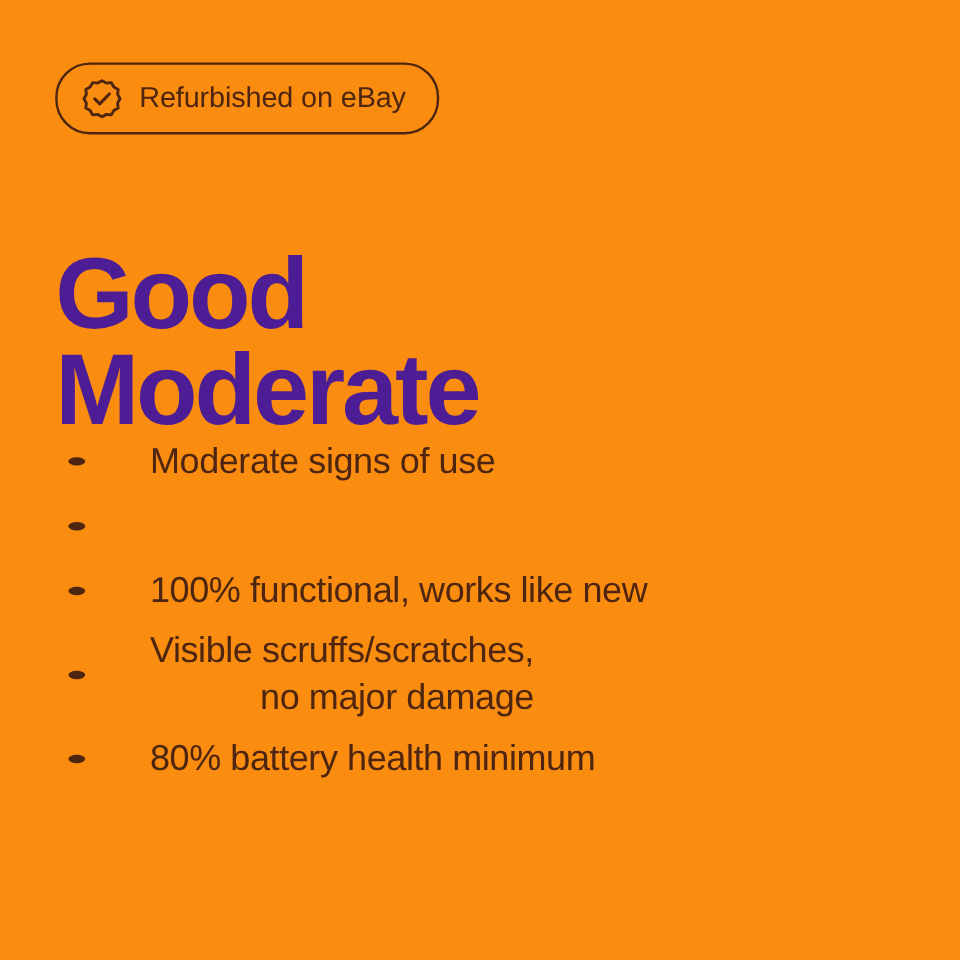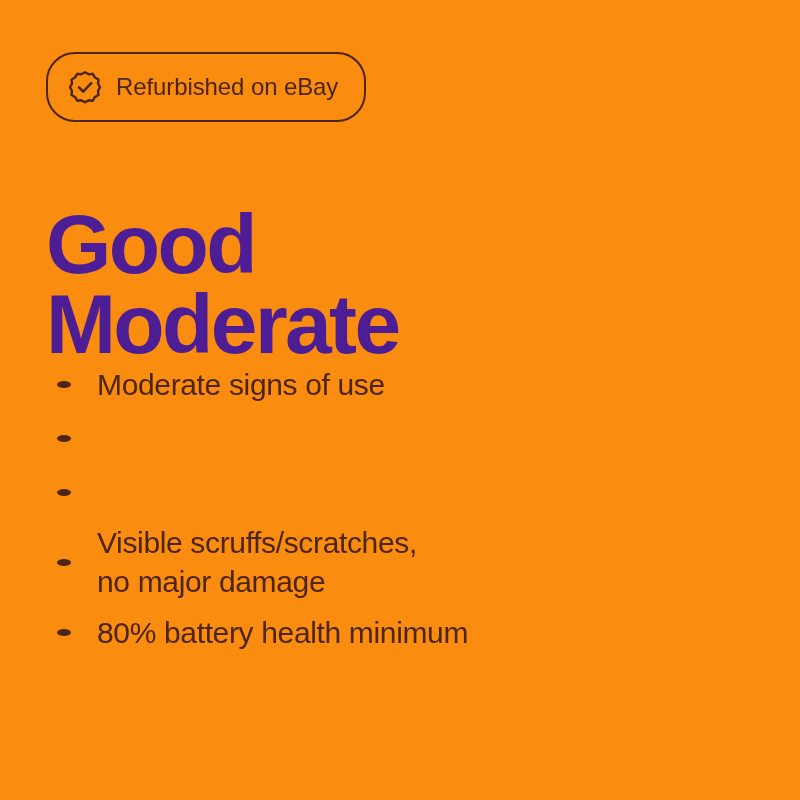--- a/index.html
+++ b/index.html
@@ -19,21 +19,21 @@
     height: 800px;
     background: #FA8C10;
     box-sizing: border-box;
   }
 
   
   #badge-pill {
     position: absolute;
     left: 46px;
     top: 52px;
-    height: 70px;
+    height: 60px;
     box-sizing: border-box;
     display: flex;
     align-items: center;
     gap: 14px;
     padding: 0 26px 0 20px;
     border: 2px solid #4D2510;
     border-radius: 29px;
     background: transparent;
   }
 
@@ -79,23 +79,25 @@
     list-style: none;
     margin: 0;
     padding: 0;
   }
 
   #features .feat {
     display: flex;
     align-items: center;
     min-height: 54px;
     margin: 0 0 0px 0;
+    gap: 28px;
   }
   #features .feat.two-line {
     min-height: 86px;
+    text-align: right;
   }
 
   #features .dot {
     flex: 0 0 14px;
     width: 7px;
     height: 7px;
     border-radius: 50%;
     background: #4D2510;
     margin-left: 11px;
     margin-right: 26px;
@@ -131,20 +133,21 @@
   <ul id="features">
     <li class="feat">
       <span class="dot"></span>
       <span class="ftext">Moderate signs of use</span>
     </li>
     <li class="feat">
       <span class="dot"></span>
     </li>
     <li class="feat">
       <span class="dot"></span>
+      <span class="ftext">100% functional, works like new</span>
     </li>
     <li class="feat two-line">
       <span class="dot"></span>
       <span class="ftext">Visible scruffs/scratches,
 no major damage</span>
     </li>
     <li class="feat">
       <span class="dot"></span>
       <span class="ftext">80% battery health minimum</span>
     </li>

